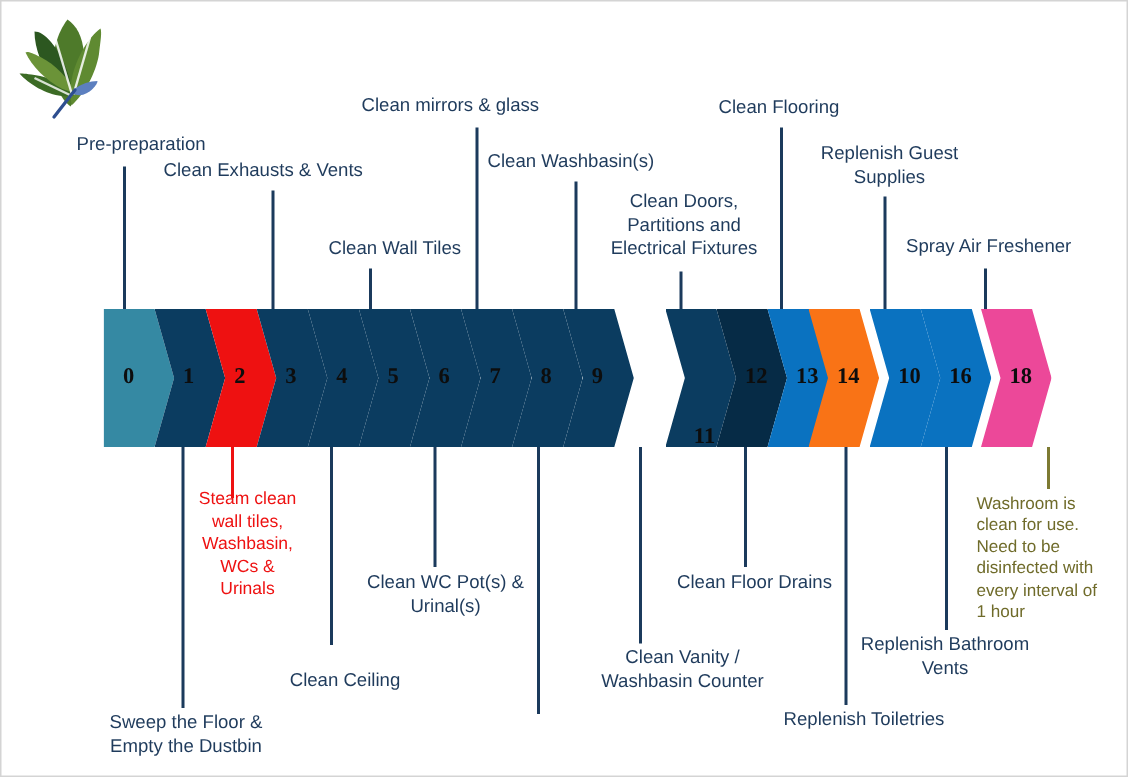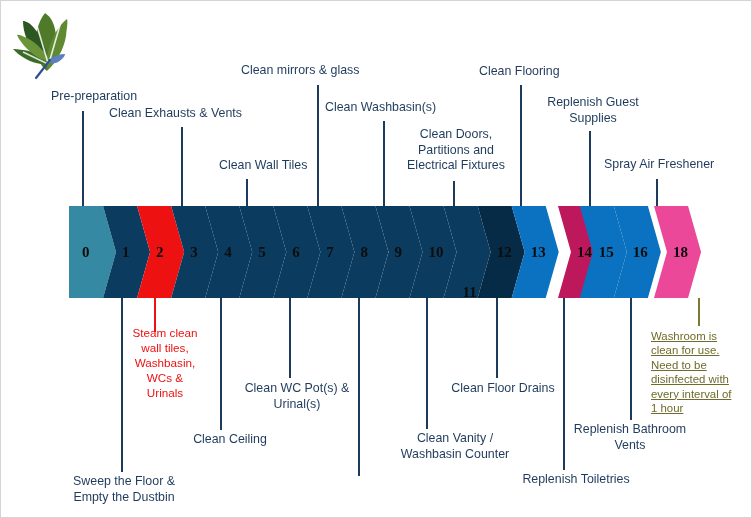--- a/index.html
+++ b/index.html
@@ -117,31 +117,31 @@
       <div class="lbl ctr" style="left: 528px; top: 94px; width: 128px;">Replenish Guest
 Supplies</div>
       <div class="lbl lf" style="left: 603px; top: 156px; width: 140px;">Spray Air Freshener</div>
       <div class="lbl ctr" style="left: 52px; top: 473px; width: 142px;">Sweep the Floor &amp;
 Empty the Dustbin</div>
       <div class="lbl red ctr" style="left: 112px; top: 324px; width: 104px;">Steam clean
 wall tiles,
 Washbasin,
 WCs  &amp;
 Urinals</div>
-      <div class="lbl ctr" style="left: 177px; top: 431px; width: 104px;">Clean Ceiling</div>
+      <div class="lbl ctr" style="left: 177px; top: 445px; width: 104px;">Clean Ceiling</div>
       <div class="lbl ctr" style="left: 226px; top: 380px; width: 140px;">Clean WC Pot(s) &amp;
 Urinal(s)</div>
       <div class="lbl ctr" style="left: 297px; top: 477px; width: 140px; margin-top: 40px;">Clean Steel Fixtures</div>
       <div class="lbl ctr" style="left: 380px; top: 430px; width: 148px;">Clean Vanity /
 Washbasin Counter</div>
       <div class="lbl ctr" style="left: 432px; top: 380px; width: 140px;">Clean Floor Drains</div>
       <div class="lbl ctr" style="left: 505px; top: 471px; width: 140px;">Replenish Toiletries</div>
       <div class="lbl ctr" style="left: 556px; top: 421px; width: 146px;">Replenish Bathroom
 Vents</div>
-      <div class="lbl olive lf" style="left: 650px; top: 328px; width: 100px; text-decoration: underline;">Washroom is
+      <div class="lbl olive lf" style="left: 650px; top: 328px; width: 100px;">Washroom is
 clean for use.
 Need to be
 disinfected with
 every interval of
 1 hour</div>
     </div>
 
   <div id="band">
       <div class="chev" style="left: 0px; width: 47.0526px; background: rgb(53, 137, 163); clip-path: polygon(0% 0%, 0% 100%, calc(100% - 13px) 100%, 100% 50%, calc(100% - 13px) 0%);">
         <span class="num" style="left: 13px;">0</span>
@@ -166,37 +166,34 @@
       </div>
       <div class="chev" style="left: 238.368px; width: 47.0526px; background: rgb(11, 60, 96); clip-path: polygon(0% 0%, 27.6286% 50%, 0% 100%, calc(100% - 13px) 100%, 100% 50%, calc(100% - 13px) 0%);">
         <span class="num" style="left: 19px;">7</span>
       </div>
       <div class="chev" style="left: 272.421px; width: 47.0526px; background: rgb(11, 60, 96); clip-path: polygon(0% 0%, 27.6286% 50%, 0% 100%, calc(100% - 13px) 100%, 100% 50%, calc(100% - 13px) 0%);">
         <span class="num" style="left: 19px;">8</span>
       </div>
       <div class="chev" style="left: 306.474px; width: 47.0526px; background: rgb(11, 60, 96); clip-path: polygon(0% 0%, 27.6286% 50%, 0% 100%, calc(100% - 13px) 100%, 100% 50%, calc(100% - 13px) 0%);">
         <span class="num" style="left: 19px;">9</span>
       </div>
-      <div class="chev" style="left: 340.526px; width: 47.0526px; background: rgb(11, 60, 96); clip-path: polygon(0% 0%, 27.6286% 50%, 0% 100%, calc(100% - 13px) 100%, 100% 50%, calc(100% - 13px) 0%);">
-        <span class="num" style="left: 19px;">10</span>
-      </div>
       <div class="chev" style="left: 374.579px; width: 47.0526px; background: rgb(11, 60, 96); clip-path: polygon(0% 0%, 27.6286% 50%, 0% 100%, calc(100% - 13px) 100%, 100% 50%, calc(100% - 13px) 0%);">
         <span class="num" style="left: 19px; margin-top: 40px;">11</span>
       </div>
       <div class="chev" style="left: 408.632px; width: 47.0526px; background: rgb(6, 43, 70); clip-path: polygon(0% 0%, 27.6286% 50%, 0% 100%, calc(100% - 13px) 100%, 100% 50%, calc(100% - 13px) 0%);">
         <span class="num" style="left: 19px;">12</span>
       </div>
       <div class="chev" style="left: 442.684px; width: 47.0526px; background: rgb(10, 114, 192); clip-path: polygon(0% 0%, 27.6286% 50%, 0% 100%, calc(100% - 13px) 100%, 100% 50%, calc(100% - 13px) 0%);">
         <span class="num" style="left: 19px;">13</span>
       </div>
-      <div class="chev" style="left: 489px; width: 47.0526px; background: #be185d; clip-path: polygon(0% 0%, 27.6286% 50%, 0% 100%, calc(100% - 13px) 100%, 100% 50%, calc(100% - 13px) 0%);">
+      <div class="chev" style="left: 470px; width: 47.0526px; background: #f97316; clip-path: polygon(0% 0%, 27.6286% 50%, 0% 100%, calc(100% - 13px) 100%, 100% 50%, calc(100% - 13px) 0%);">
         <span class="num" style="left: 19px;">14</span>
       </div>
       <div class="chev" style="left: 510.789px; width: 47.0526px; background: rgb(10, 114, 192); clip-path: polygon(0% 0%, 27.6286% 50%, 0% 100%, calc(100% - 13px) 100%, 100% 50%, calc(100% - 13px) 0%);">
-        <span class="num" style="left: 19px;">15</span>
+        <span class="num" style="left: 19px;">10</span>
       </div>
       <div class="chev" style="left: 544.842px; width: 47.0526px; background: rgb(10, 114, 192); clip-path: polygon(0% 0%, 27.6286% 50%, 0% 100%, calc(100% - 13px) 100%, 100% 50%, calc(100% - 13px) 0%);">
         <span class="num" style="left: 19px;">16</span>
       </div>
       <div class="chev" style="left: 585px; width: 47.0526px; background: #ec4899; clip-path: polygon(0% 0%, 27.6286% 50%, 0% 100%, calc(100% - 13px) 100%, 100% 50%, calc(100% - 13px) 0%);">
         <span class="num" style="left: 19px;">18</span>
       </div>
     </div>
 
 </div>

